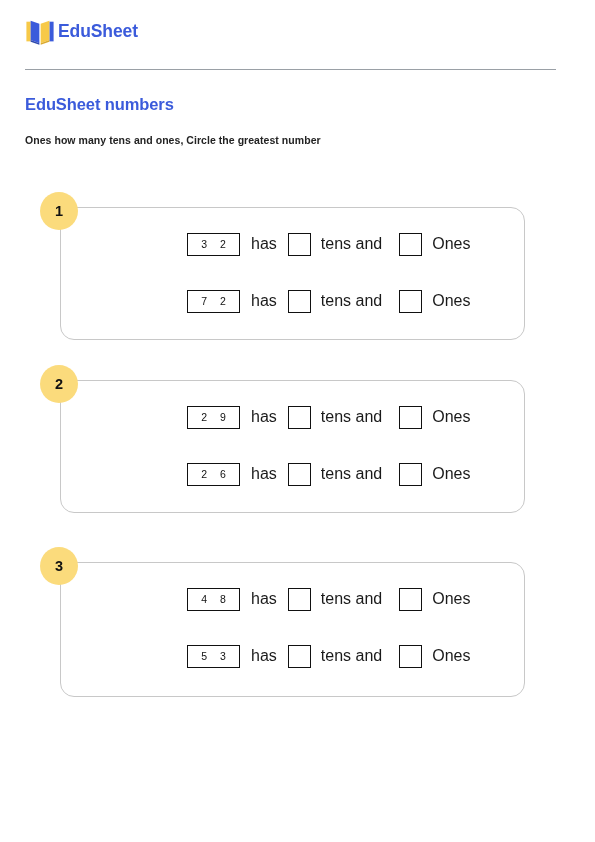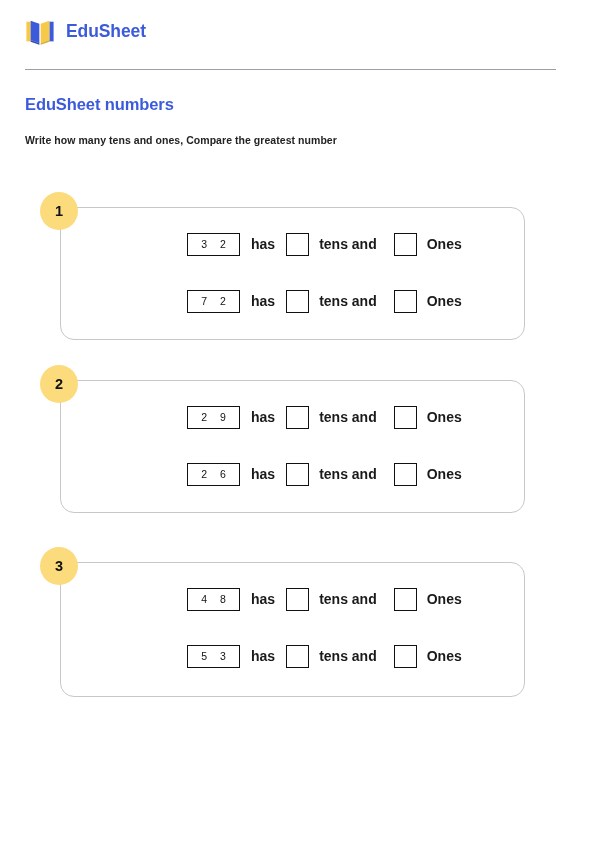--- a/index.html
+++ b/index.html
@@ -17,21 +17,21 @@
     overflow: hidden;
   }
 
   
   .header {
     position: absolute;
     left: 25px;
     top: 17px;
     display: flex;
     align-items: center;
-    gap: 11px;
+    gap: 3px;
   }
 
   .logo-icon {
     width: 30px;
     height: 30px;
     display: block;
     flex: none;
   }
 
   .brand-name {
@@ -139,22 +139,22 @@
   }
 
   .number-box .digit {
     font-size: 10.5px;
     font-weight: 500;
     color: #111111;
     line-height: 1;
   }
 
   .row-label {
-    font-size: 14px;
-    font-weight: 700;
+    font-size: 16px;
+    font-weight: 400;
     color: #1a1a1a;
     line-height: 1;
     flex: none;
   }
 
   .label-has { margin-left: 11px; margin-right: 11px; }
   .label-tens { margin-left: 10px; margin-right: 17px; }
   .label-ones { margin-left: 10px; }
 
   .answer-box {
@@ -176,21 +176,21 @@
     <path d="M26 4 L16.7 7.2 L16.7 28 L26 24.6 Z" fill="#F7C948"></path>
     <path d="M6 24.6 L15.3 28 L15.3 29.6 L6 26.4 Z" fill="#2f49ad"></path>
     <path d="M26 24.6 L16.7 28 L16.7 29.6 L26 26.4 Z" fill="#d9a92f"></path>
   </svg>
   <span class="brand-name">EduSheet</span>
 </div>
 
 <div class="header-divider"></div>
 
 <h1 class="page-title">EduSheet numbers</h1>
-<p class="instructions">Write how many tens and ones, Compare the greatest number</p>
+<p class="instructions">Ones how many tens and ones, Circle the greatest number</p>
 
 <div class="problems">
 
   <div class="problem" style="top:207px; height:133px;">
     <div class="problem-card">
       <div class="problem-badge">1</div>
       <div class="rows">
 
         <div class="num-row" style="top:24px;">
           <div class="number-box">

